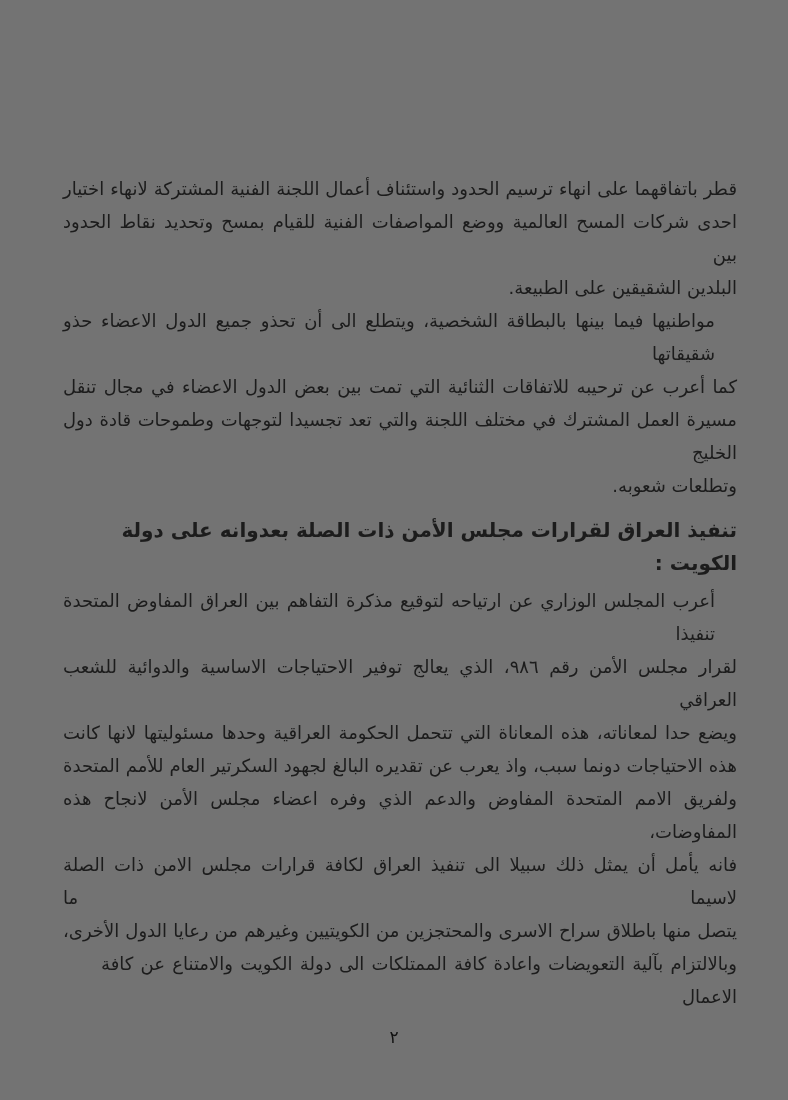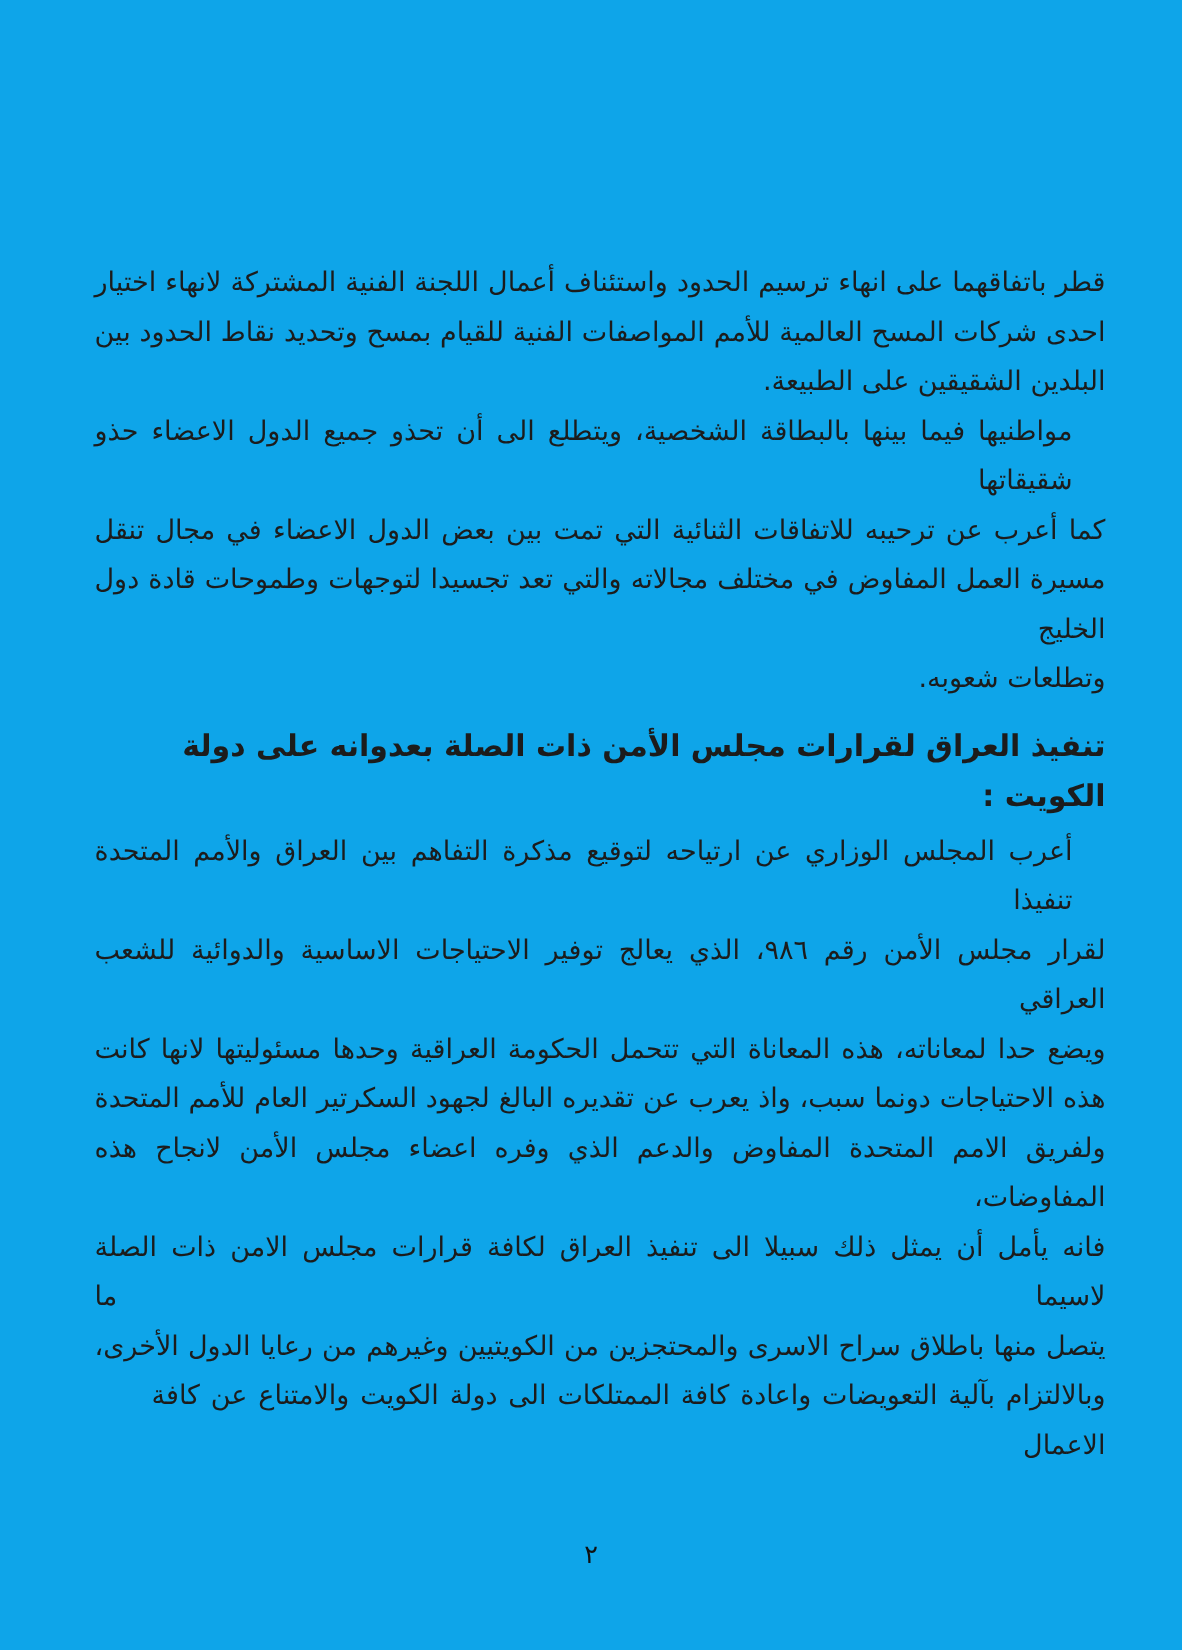--- a/index.html
+++ b/index.html
@@ -5,21 +5,21 @@
 <style>
   html, body {
     margin: 0;
     padding: 0;
     background: #ffffff;
   }
   .page {
     position: relative;
     width: 788px;
     height: 1100px;
-    background: #0ea5e9;
+    background: #737373;
     overflow: hidden;
     font-family: "DejaVu Sans", sans-serif;
     color: #1c1c1c;
   }
   .content {
     position: absolute;
     top: 172px;
     right: 51px;
     left: 63px;
     direction: rtl;
@@ -68,34 +68,34 @@
   }
 </style>
 </head>
 <body>
 
 <div class="page">
   <main class="content">
     <div id="top-paragraphs">
         <div class="para">
           <div class="line">قطر باتفاقهما على انهاء ترسيم الحدود واستئناف أعمال اللجنة الفنية المشتركة لانهاء اختيار</div>
-          <div class="line">احدى شركات المسح العالمية للأمم المواصفات الفنية للقيام بمسح وتحديد نقاط الحدود بين</div>
+          <div class="line">احدى شركات المسح العالمية ووضع المواصفات الفنية للقيام بمسح وتحديد نقاط الحدود بين</div>
           <div class="line">البلدين الشقيقين على الطبيعة.</div>
         </div>
         <div class="para indent">
           <div class="line">مواطنيها فيما بينها بالبطاقة الشخصية، ويتطلع الى أن تحذو جميع الدول الاعضاء حذو شقيقاتها</div>
           <div class="line">كما أعرب عن ترحيبه للاتفاقات الثنائية التي تمت بين بعض الدول الاعضاء في مجال تنقل</div>
-          <div class="line">مسيرة العمل المفاوض في مختلف مجالاته والتي تعد تجسيدا لتوجهات وطموحات قادة دول الخليج</div>
+          <div class="line">مسيرة العمل المشترك في مختلف اللجنة والتي تعد تجسيدا لتوجهات وطموحات قادة دول الخليج</div>
           <div class="line">وتطلعات شعوبه.</div>
         </div>
       </div>
     <h2 class="heading">تنفيذ العراق لقرارات مجلس الأمن ذات الصلة بعدوانه على دولة الكويت :</h2>
     <div id="bottom-paragraphs">
         <div class="para indent continues">
-          <div class="line">أعرب المجلس الوزاري عن ارتياحه لتوقيع مذكرة التفاهم بين العراق والأمم المتحدة تنفيذا</div>
+          <div class="line">أعرب المجلس الوزاري عن ارتياحه لتوقيع مذكرة التفاهم بين العراق المفاوض المتحدة تنفيذا</div>
           <div class="line">لقرار مجلس الأمن رقم ٩٨٦، الذي يعالج توفير الاحتياجات الاساسية والدوائية للشعب العراقي</div>
           <div class="line">ويضع حدا لمعاناته، هذه المعاناة التي تتحمل الحكومة العراقية وحدها مسئوليتها لانها كانت</div>
           <div class="line">هذه الاحتياجات دونما سبب، واذ يعرب عن تقديره البالغ لجهود السكرتير العام للأمم المتحدة</div>
           <div class="line">ولفريق الامم المتحدة المفاوض والدعم الذي وفره اعضاء مجلس الأمن لانجاح هذه المفاوضات،</div>
           <div class="line">فانه يأمل أن يمثل ذلك سبيلا الى تنفيذ العراق لكافة قرارات مجلس الامن ذات الصلة لاسيما ما</div>
           <div class="line">يتصل منها باطلاق سراح الاسرى والمحتجزين من الكويتيين وغيرهم من رعايا الدول الأخرى،</div>
           <div class="line">وبالالتزام بآلية التعويضات واعادة كافة الممتلكات الى دولة الكويت والامتناع عن كافة الاعمال</div>
         </div>
       </div>
   </main>

